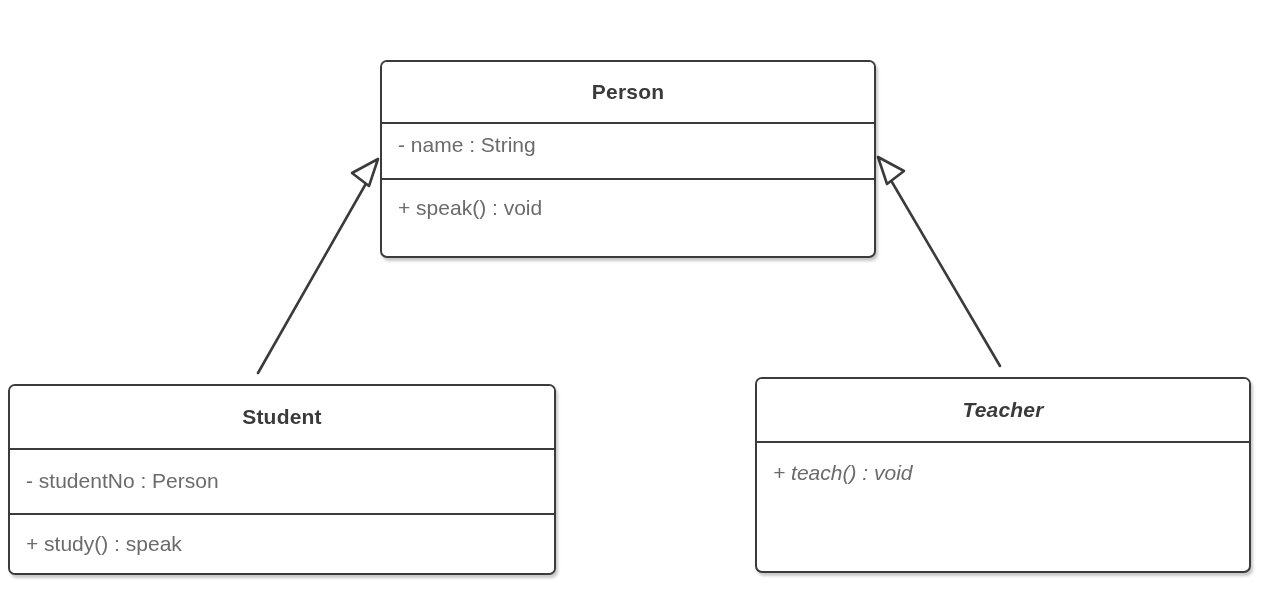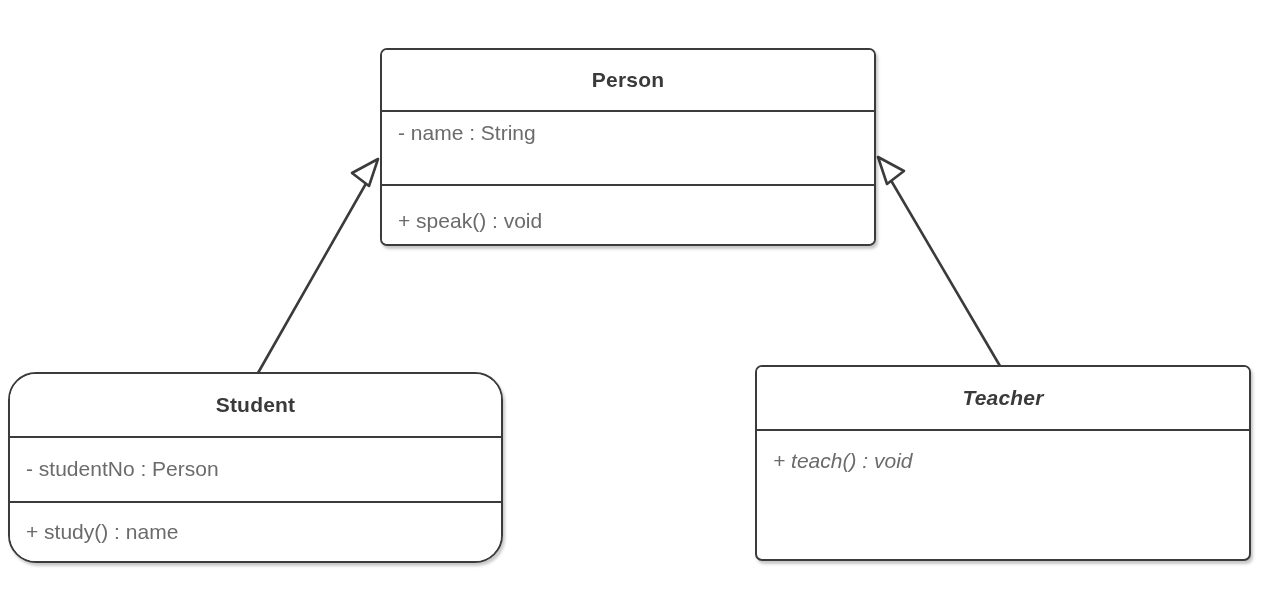--- a/index.html
+++ b/index.html
@@ -35,20 +35,21 @@
   
   .uml-class {
     position: absolute;
     z-index: 2;
     box-sizing: border-box;
     background: #ffffff;
     border: 2px solid #3b3b3b;
     border-radius: 7px;
     box-shadow: 2px 3px 3px rgba(0,0,0,0.22);
     overflow: hidden;
+    margin-top: 12px;
   }
 
   .uml-title {
     box-sizing: border-box;
     display: flex;
     align-items: center;
     justify-content: center;
     font-weight: bold;
     font-size: 21px;
     color: #3a3a3a;
@@ -76,30 +77,29 @@
   }
 
   
   #class-person {
     left: 380px;
     top: 48px;
     width: 496px;
     height: 198px;
   }
   #class-person .uml-title { height: 62px; }
-  #class-person .attrs { height: 74px; padding-top: 4px; }
-  #class-person .ops   { height: 58px; padding-top: 18px; }
+  #class-person .attrs { height: 56px; padding-top: 4px; }
+  #class-person .ops   { height: 58px; padding-top: 11px; }
 
   
   #class-student {
     left: 8px;
     top: 372px;
-    width: 495px;
+    width: 548px;
     height: 191px;
-    border-radius: 28px;
   }
   #class-student .uml-title { height: 64px; }
   #class-student .attrs { height: 65px; padding-top: 14px; }
   #class-student .ops   { height: 58px; padding-top: 12px; }
 
   
   #class-teacher {
     left: 755px;
     top: 365px;
     width: 496px;
@@ -137,21 +137,21 @@
       <div class="uml-member">+ speak() : void</div>
     </div>
   </div>
 
   <div class="uml-class" id="class-student">
     <div class="uml-title">Student</div>
     <div class="uml-compartment attrs divided">
       <div class="uml-member">- studentNo : Person</div>
     </div>
     <div class="uml-compartment ops">
-      <div class="uml-member">+ study() : name</div>
+      <div class="uml-member">+ study() : speak</div>
     </div>
   </div>
 
   <div class="uml-class" id="class-teacher">
     <div class="uml-title">Teacher</div>
     <div class="uml-compartment ops">
       <div class="uml-member">+ teach() : void</div>
     </div>
   </div>
 

